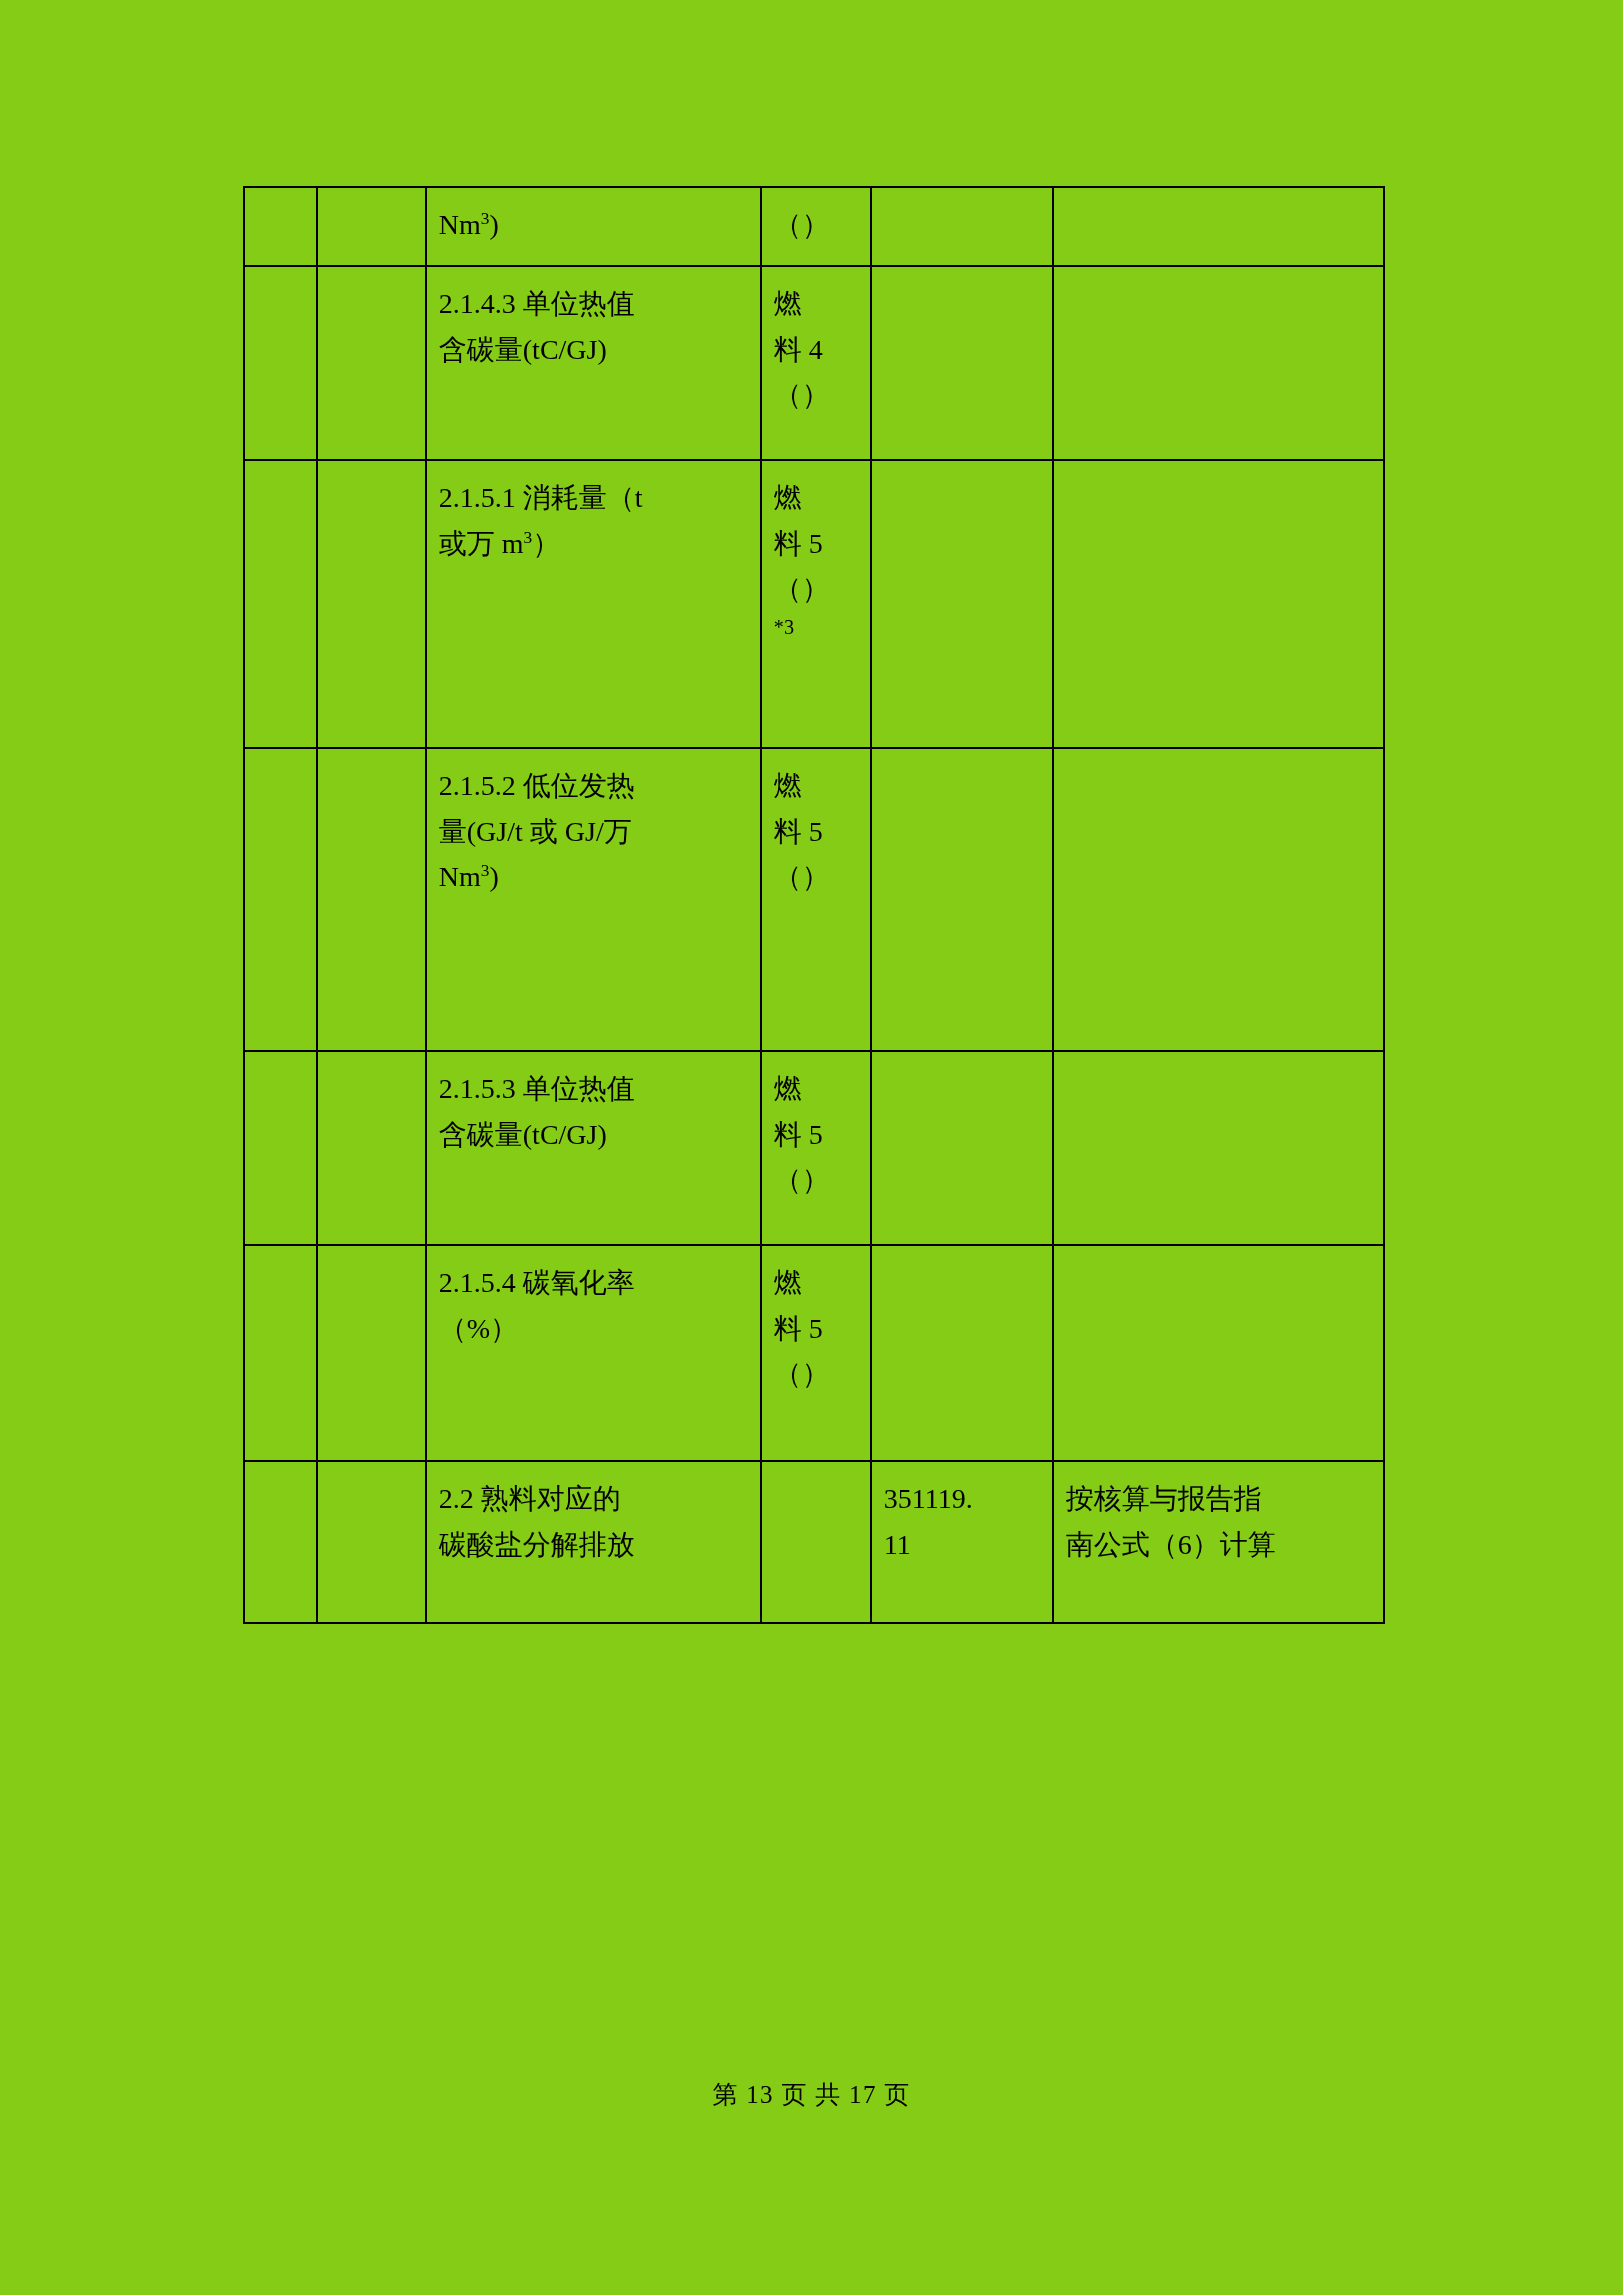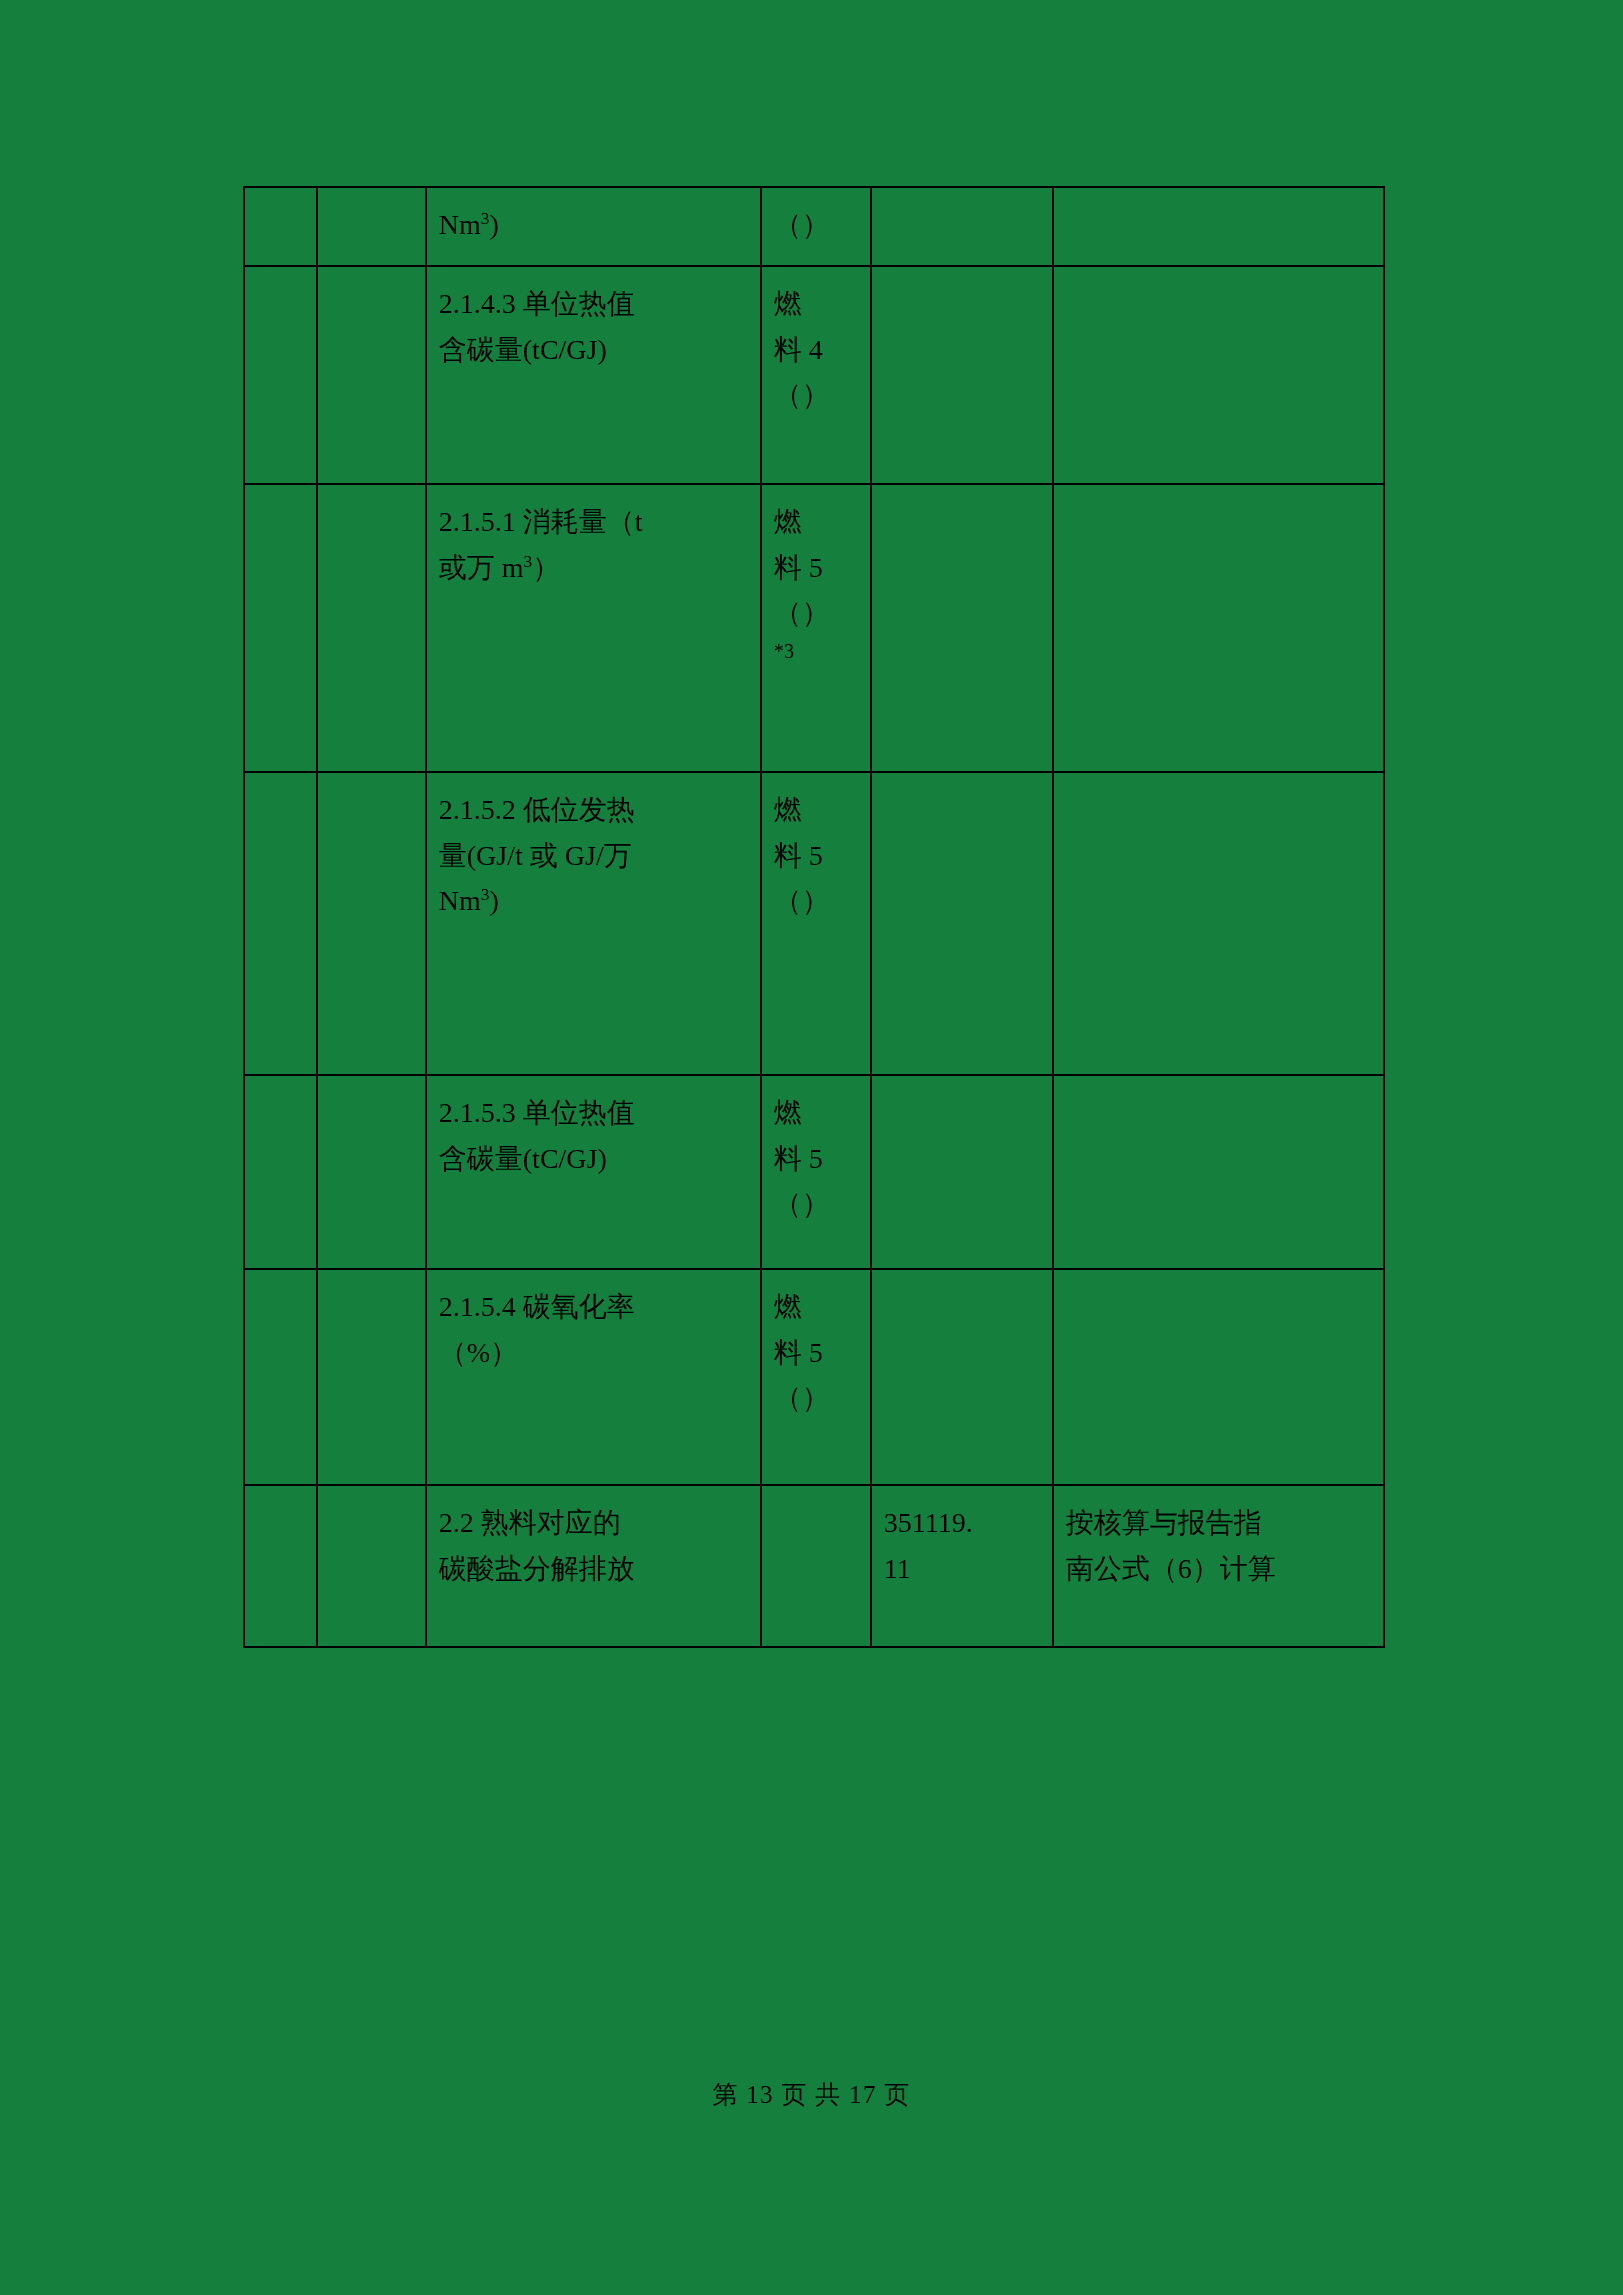--- a/index.html
+++ b/index.html
@@ -13,21 +13,21 @@
     font-family: "Liberation Serif", serif;
     color: #000000;
     position: relative;
   }
   .page {
     position: absolute;
     left: 0;
     top: 0;
     width: 1623px;
     height: 2295px;
-    background: #15803d;
+    background: #84cc16;
   }
   .table-wrap {
     position: absolute;
     left: 243px;
     top: 186px;
     width: 1140px;
   }
   table.doc-table {
     border-collapse: collapse;
     table-layout: fixed;
@@ -117,21 +117,21 @@
               <span class="line2">（）</span>
             </td>
           <td class="value-cell">
               <span class="line2"></span>
             </td>
           <td class="note-cell">
               <span class="line2"></span>
             </td>
         </tr>
 
-        <tr style="height:218px">
+        <tr style="height:194px">
           <td class="narrow-cell"></td>
           <td class="narrow-cell"></td>
           <td class="item-cell">
               <span class="line2">2.1.4.3  单位热值</span>
               <span class="line2">含碳量(tC/GJ)</span>
             </td>
           <td class="fuel-cell">
               <span class="line2">燃</span>
               <span class="line2">料 4</span>
               <span class="line2">（）</span>

